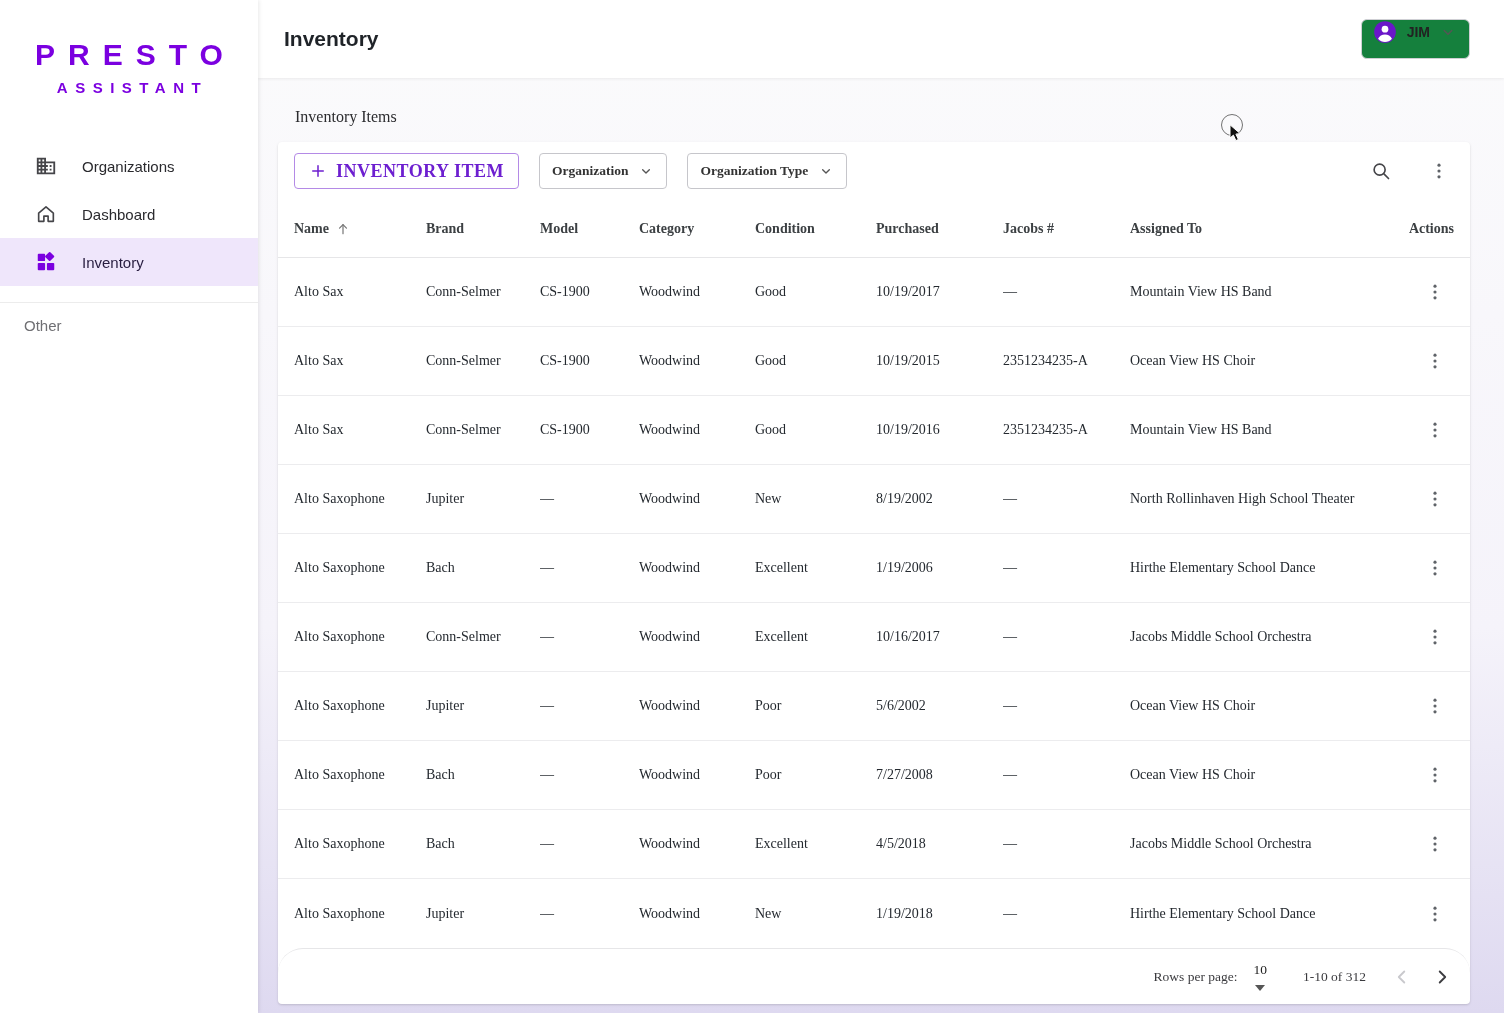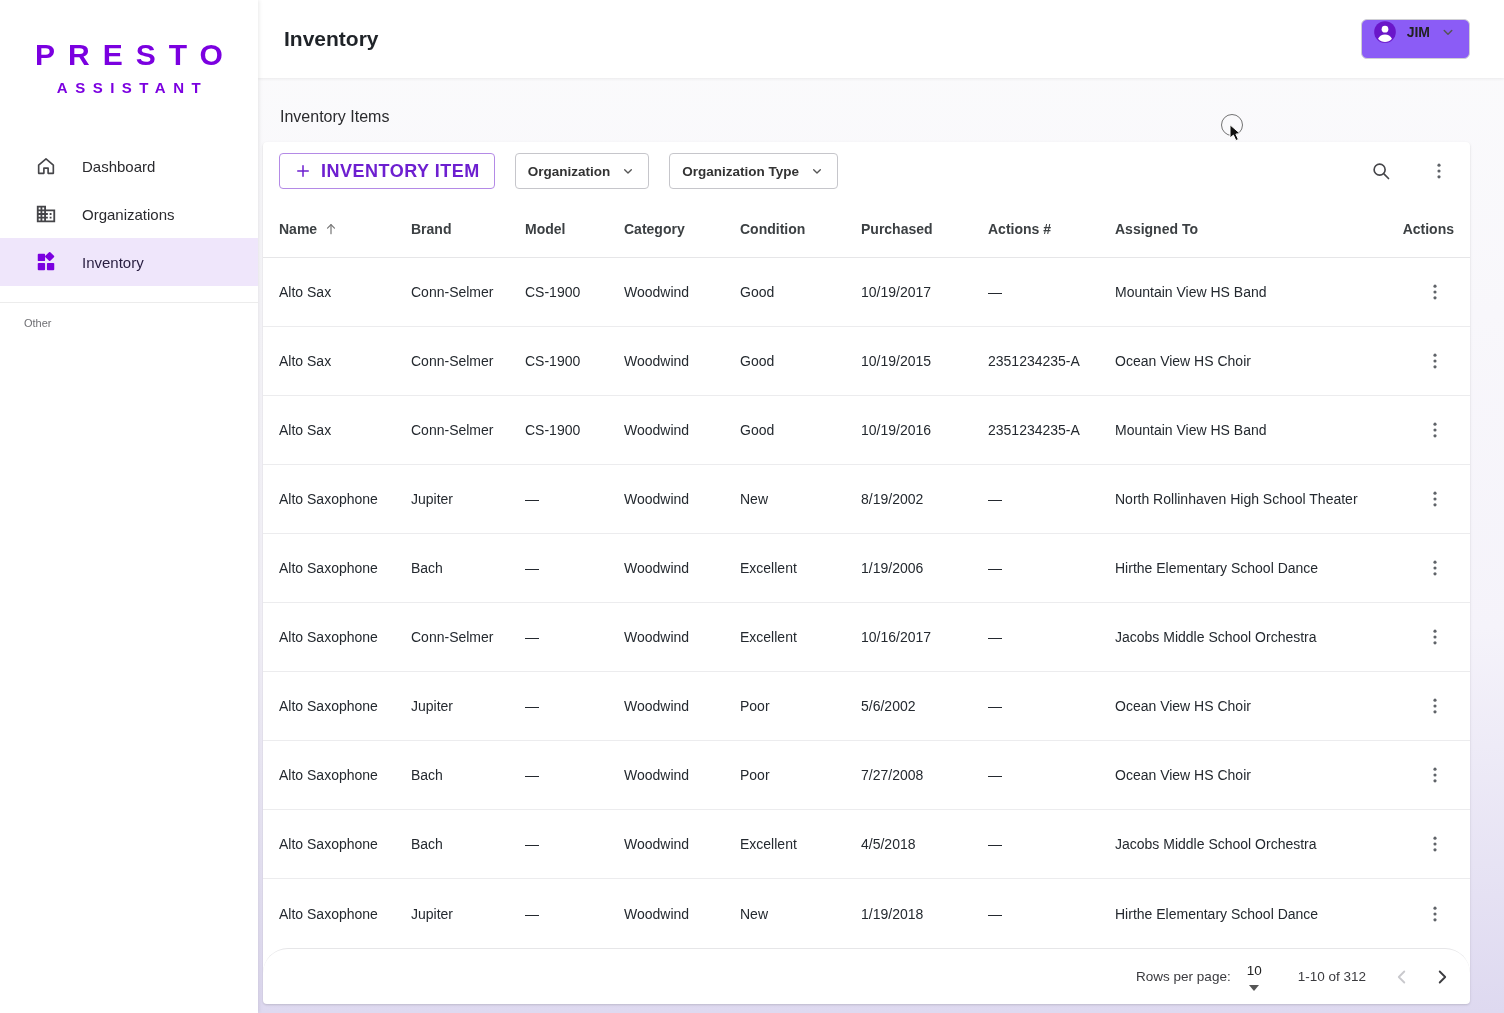--- a/index.html
+++ b/index.html
@@ -21,39 +21,39 @@
   .logo { padding:38px 0 46px; text-align:center; color:#7b00e0; user-select:none; }
   .logo-line1 { font-size:30px; font-weight:700; letter-spacing:13px; margin-left:13px; }
   .logo-line2 { font-size:15px; font-weight:700; letter-spacing:7.5px; margin-left:7px; margin-top:7px; }
   .nav-item {
     display:flex; align-items:center; gap:24px; height:48px;
     padding-left:34px; cursor:pointer; font-size:15px; color:#2a2a2e;
   }
   .nav-item.selected { background:#efe6fb; color:#271c3f; }
   .nav-icon { width:24px; height:24px; display:flex; align-items:center; justify-content:center; }
   .nav-section {
-    margin-top:16px; padding:14px 0 6px 24px; font-size:11px; color:#6f6f73;
+    margin-top:16px; padding:14px 0 6px 24px; font-size:15px; color:#6f6f73;
     border-top:1px solid #ececec;
   }
 
   
   .main { flex:1; min-width:0; display:flex; flex-direction:column; }
   .topbar {
     height:78px; flex:0 0 78px; background:#fff;
     display:flex; align-items:center; justify-content:space-between;
     padding:0 34px 0 26px; box-shadow:0 1px 3px rgba(0,0,0,.07); z-index:2;
   }
   .page-title { font-size:21px; font-weight:700; color:#1f2328; margin:0; }
   .user-btn {
     display:flex; align-items:center; gap:9px; height:40px; padding:0 12px 15px 10px;
-    border:1px solid #cfcfd4; border-radius:6px; background:#8b5cf6;
+    border:1px solid #cfcfd4; border-radius:6px; background:#15803d;
     font-family:inherit; font-size:14px; font-weight:700; color:#222; cursor:pointer;
   }
 
-  .content { flex:1; padding:22px 34px 0 5px; min-width:0; }
+  .content { flex:1; padding:22px 34px 0 20px; min-width:0;font-family:Liberation Serif, serif; }
   .section-title { font-size:16px; font-weight:500; color:#2b2b2e; margin:8px 0 16px 17px; }
 
   .card {
     background:#fff; border-radius:4px;
     box-shadow:0 1px 3px rgba(0,0,0,.10), 0 1px 2px rgba(0,0,0,.06);
   }
 
   
   .toolbar { display:flex; align-items:center; gap:20px; height:58px; padding:0 12px 0 16px; }
   .add-btn {
@@ -121,33 +121,33 @@
 <div class="app">
 
   <aside class="sidebar">
     <div class="logo">
       <div class="logo-line1">PRESTO</div>
       <div class="logo-line2">ASSISTANT</div>
     </div>
     <nav>
       <div class="nav-item">
         <span class="nav-icon">
+          <svg viewBox="0 0 24 24" width="22" height="22" fill="#454549">
+              <path d="M12 7V3H2v18h20V7H12zM6 19H4v-2h2v2zm0-4H4v-2h2v2zm0-4H4V9h2v2zm0-4H4V5h2v2zm4 12H8v-2h2v2zm0-4H8v-2h2v2zm0-4H8V9h2v2zm0-4H8V5h2v2zm10 12h-8v-2h2v-2h-2v-2h2v-2h-2V9h8v10zm-2-8h-2v2h2v-2zm0 4h-2v2h2v-2z"></path>
+            </svg>
+        </span>
+        <span class="nav-label">Organizations</span>
+      </div>
+      <div class="nav-item">
+        <span class="nav-icon">
           <svg viewBox="0 0 24 24" width="22" height="22" fill="none" stroke="#454549" stroke-width="1.8" stroke-linejoin="round">
               <path d="M4 11 L12 4.3 L20 11 V20 H14.3 V14.3 H9.7 V20 H4 Z"></path>
             </svg>
         </span>
         <span class="nav-label">Dashboard</span>
-      </div>
-      <div class="nav-item">
-        <span class="nav-icon">
-          <svg viewBox="0 0 24 24" width="22" height="22" fill="#454549">
-              <path d="M12 7V3H2v18h20V7H12zM6 19H4v-2h2v2zm0-4H4v-2h2v2zm0-4H4V9h2v2zm0-4H4V5h2v2zm4 12H8v-2h2v2zm0-4H8v-2h2v2zm0-4H8V9h2v2zm0-4H8V5h2v2zm10 12h-8v-2h2v-2h-2v-2h2v-2h-2V9h8v10zm-2-8h-2v2h2v-2zm0 4h-2v2h2v-2z"></path>
-            </svg>
-        </span>
-        <span class="nav-label">Organizations</span>
       </div>
       <div class="nav-item selected">
         <span class="nav-icon">
           <svg viewBox="0 0 24 24" width="22" height="22" fill="#7b00e0">
               <rect x="3" y="3" width="8" height="8" rx="1"></rect>
               <rect x="3" y="13" width="8" height="8" rx="1"></rect>
               <rect x="13" y="13" width="8" height="8" rx="1"></rect>
               <rect x="12.2" y="2.2" width="7.6" height="7.6" rx="1" transform="rotate(45 16 6)"></rect>
             </svg>
         </span>
@@ -236,21 +236,21 @@
                   <path d="M12 19V5.5"></path>
                   <path d="M6.8 10.7L12 5.5l5.2 5.2"></path>
                 </svg>
             </span>
           </div>
           <div class="th">Brand</div>
           <div class="th">Model</div>
           <div class="th">Category</div>
           <div class="th">Condition</div>
           <div class="th">Purchased</div>
-          <div class="th">Actions #</div>
+          <div class="th">Jacobs #</div>
           <div class="th">Assigned To</div>
           <div class="th th-actions">Actions</div>
         </div>
 
         <div class="tbody">
             <div class="trow">
               <div class="td">Alto Sax</div>
               <div class="td">Conn-Selmer</div>
               <div class="td">CS-1900</div>
               <div class="td">Woodwind</div>

